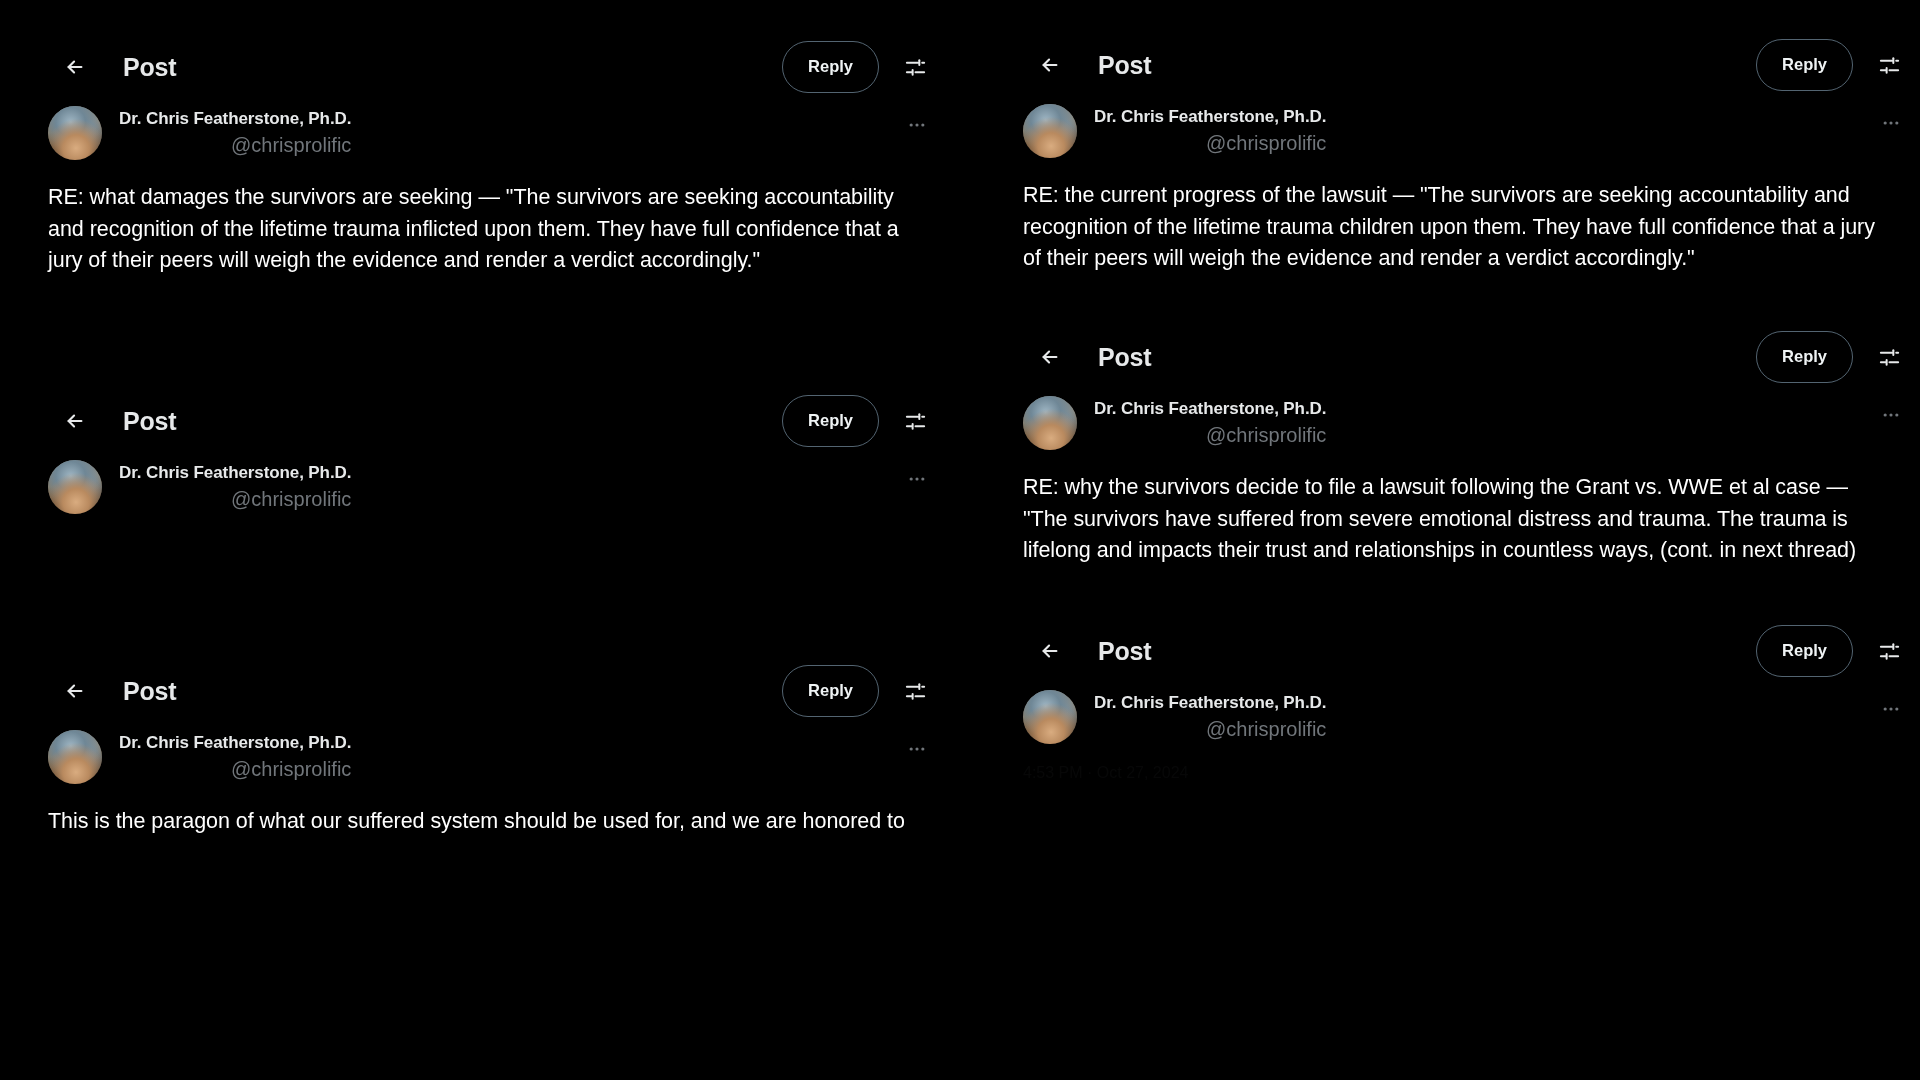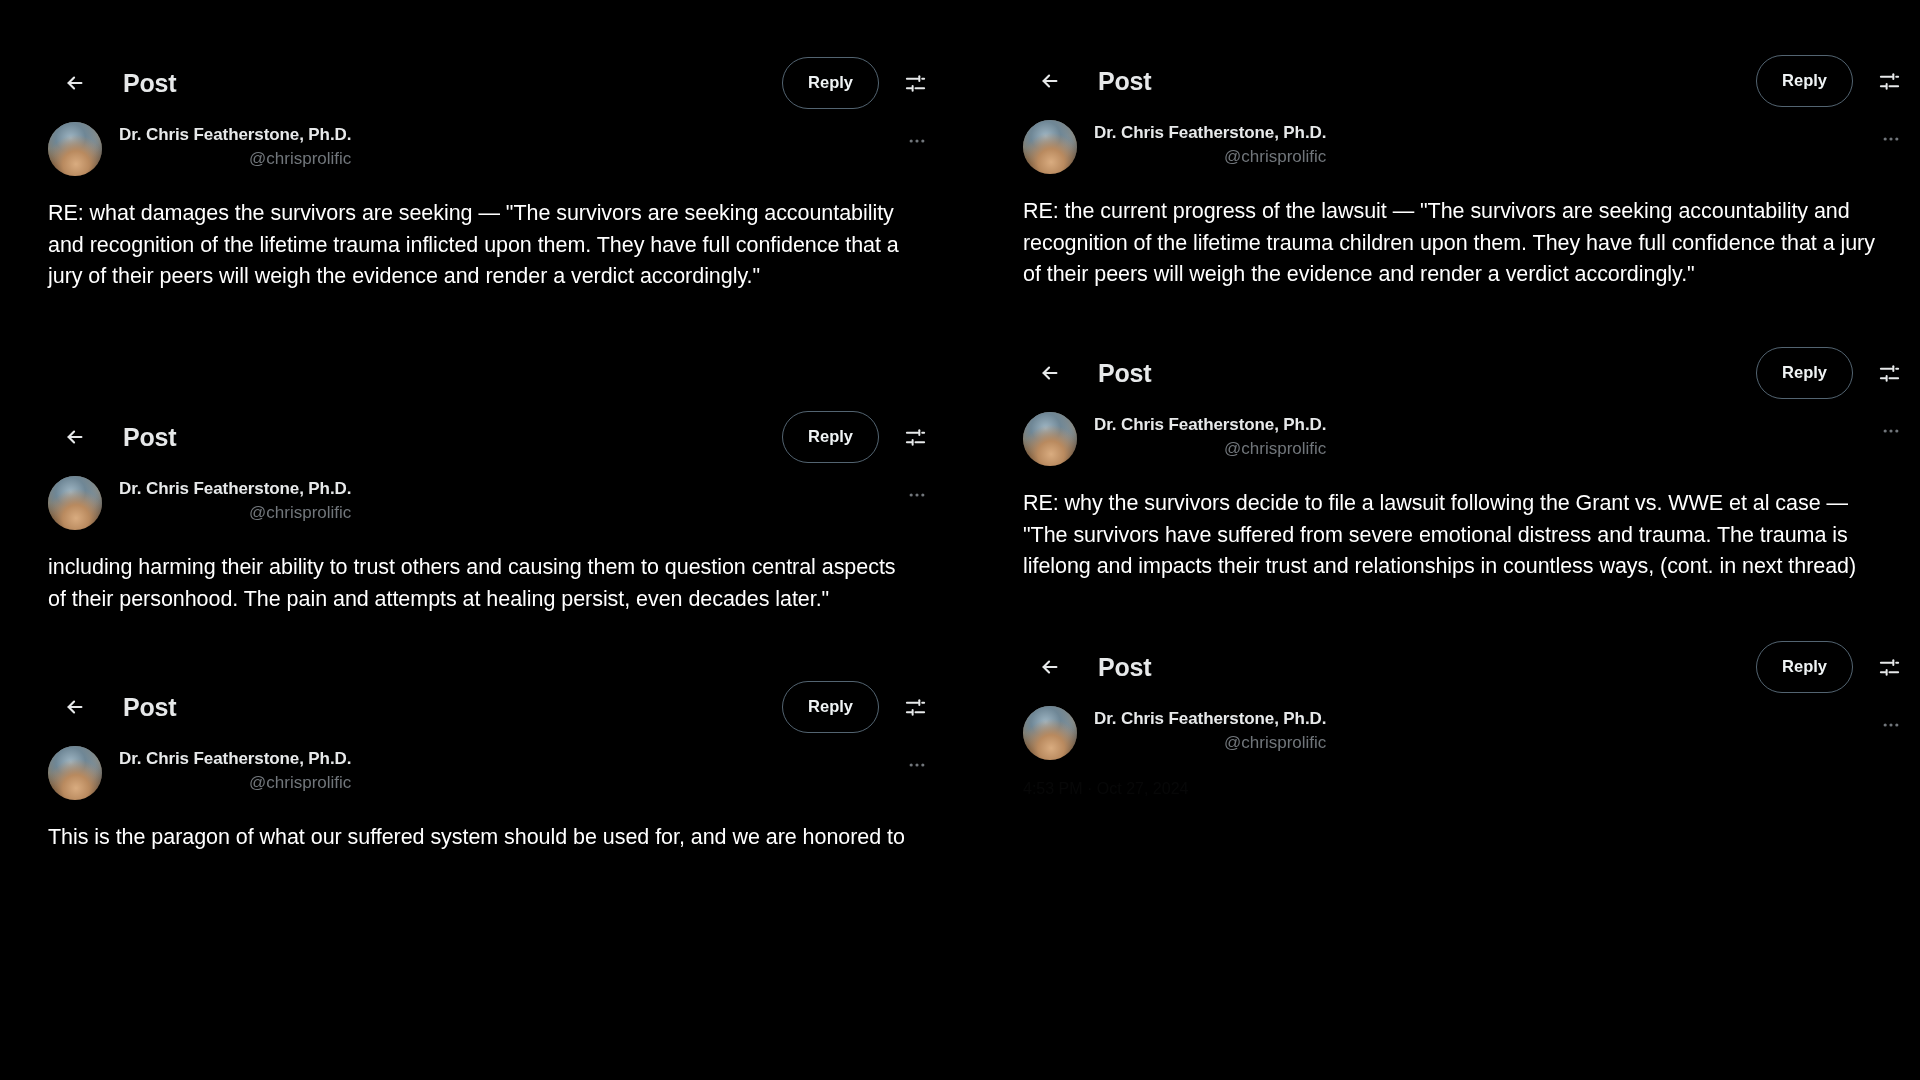--- a/index.html
+++ b/index.html
@@ -20,21 +20,21 @@
   .screen {
     position: relative;
     width: 1920px;
     height: 1080px;
     background: #000000;
   }
 
   
   .column {
     position: absolute;
-    top: 16px;
+    top: 0;
     height: 836px;
     overflow: hidden;
   }
   .column-left  { left: 0px;    width: 958px; }
   .column-right { left: 1003px; width: 917px; }
 
   
   .post-panel {
     position: absolute;
     width: 100%;
@@ -137,21 +137,21 @@
   .author-name {
     font-size: 17px;
     font-weight: 700;
     color: #e7e9ea;
     letter-spacing: -0.1px;
     line-height: 1.3;
     white-space: nowrap;
   }
 
   .author-handle {
-    font-size: 17px;
+    font-size: 20px;
     color: #71767b;
     line-height: 1.45;
     margin-top: 1px;
     white-space: nowrap;
   }
 
   .author-spacer { flex: 1 1 auto; }
 
   .more-icon {
     width: 30px;
@@ -273,21 +273,20 @@
         </span>
         <span class="author-spacer"></span>
         <span class="more-icon">
           <svg viewBox="0 0 24 24" fill="currentColor">
               <circle cx="5" cy="12" r="1.9"></circle>
               <circle cx="12" cy="12" r="1.9"></circle>
               <circle cx="19" cy="12" r="1.9"></circle>
             </svg>
         </span>
       </div>
-      <div class="post-body">including harming their ability to trust others and causing them to question central aspects of their personhood. The pain and attempts at healing persist, even decades later."</div>
     </div>
 
     <div class="post-panel" style="top:660px;">
       <div class="post-header">
         <span class="back-arrow">
           <svg viewBox="0 0 24 24" fill="none" stroke="#e7e9ea" stroke-width="2.3" stroke-linecap="round" stroke-linejoin="round">
               <path d="M19 12H5"></path>
               <path d="M11 18l-6-6 6-6"></path>
             </svg>
         </span>

